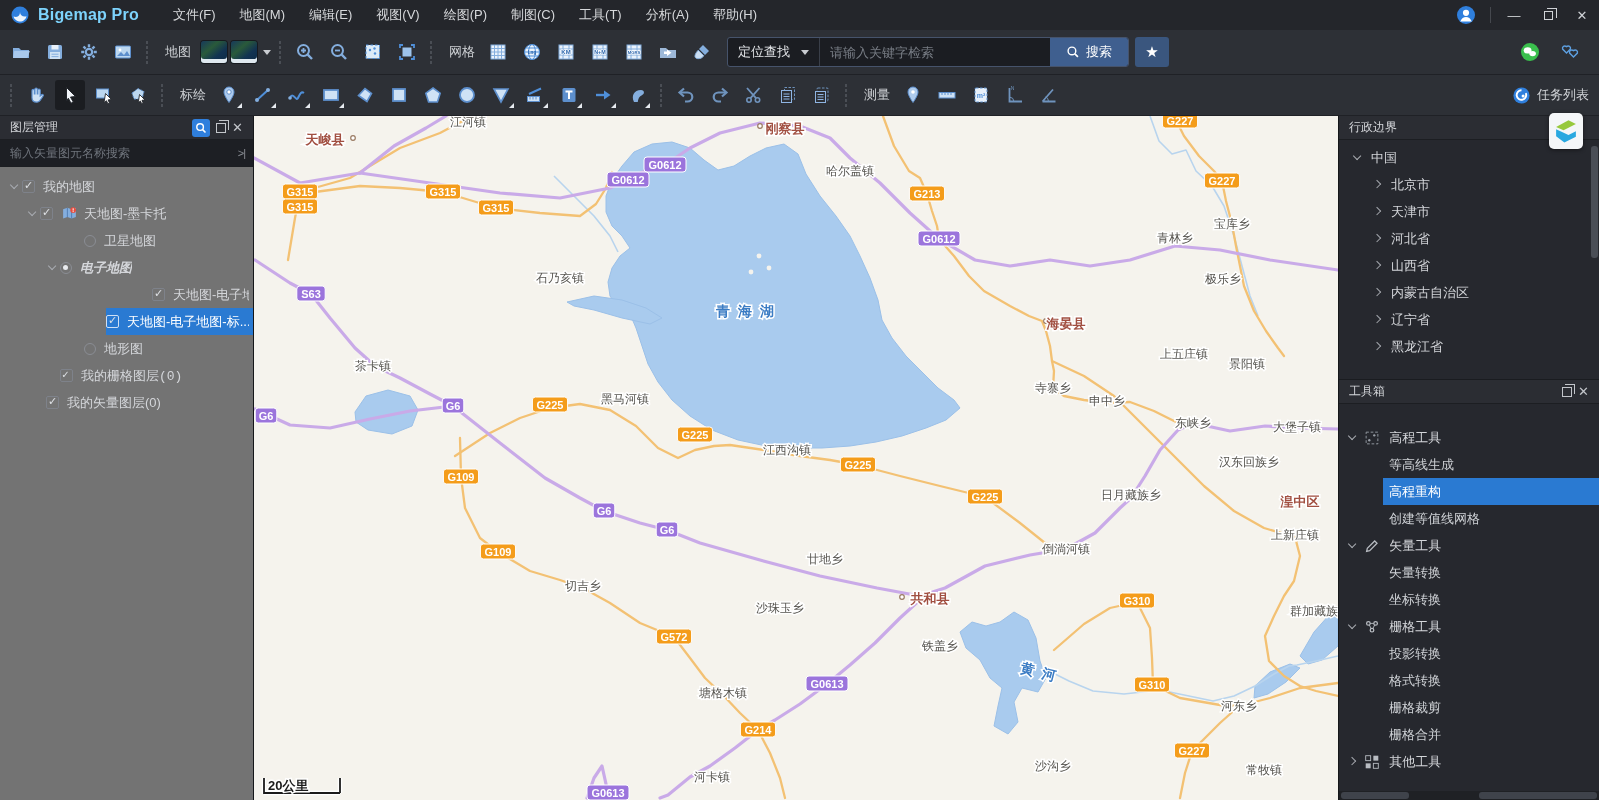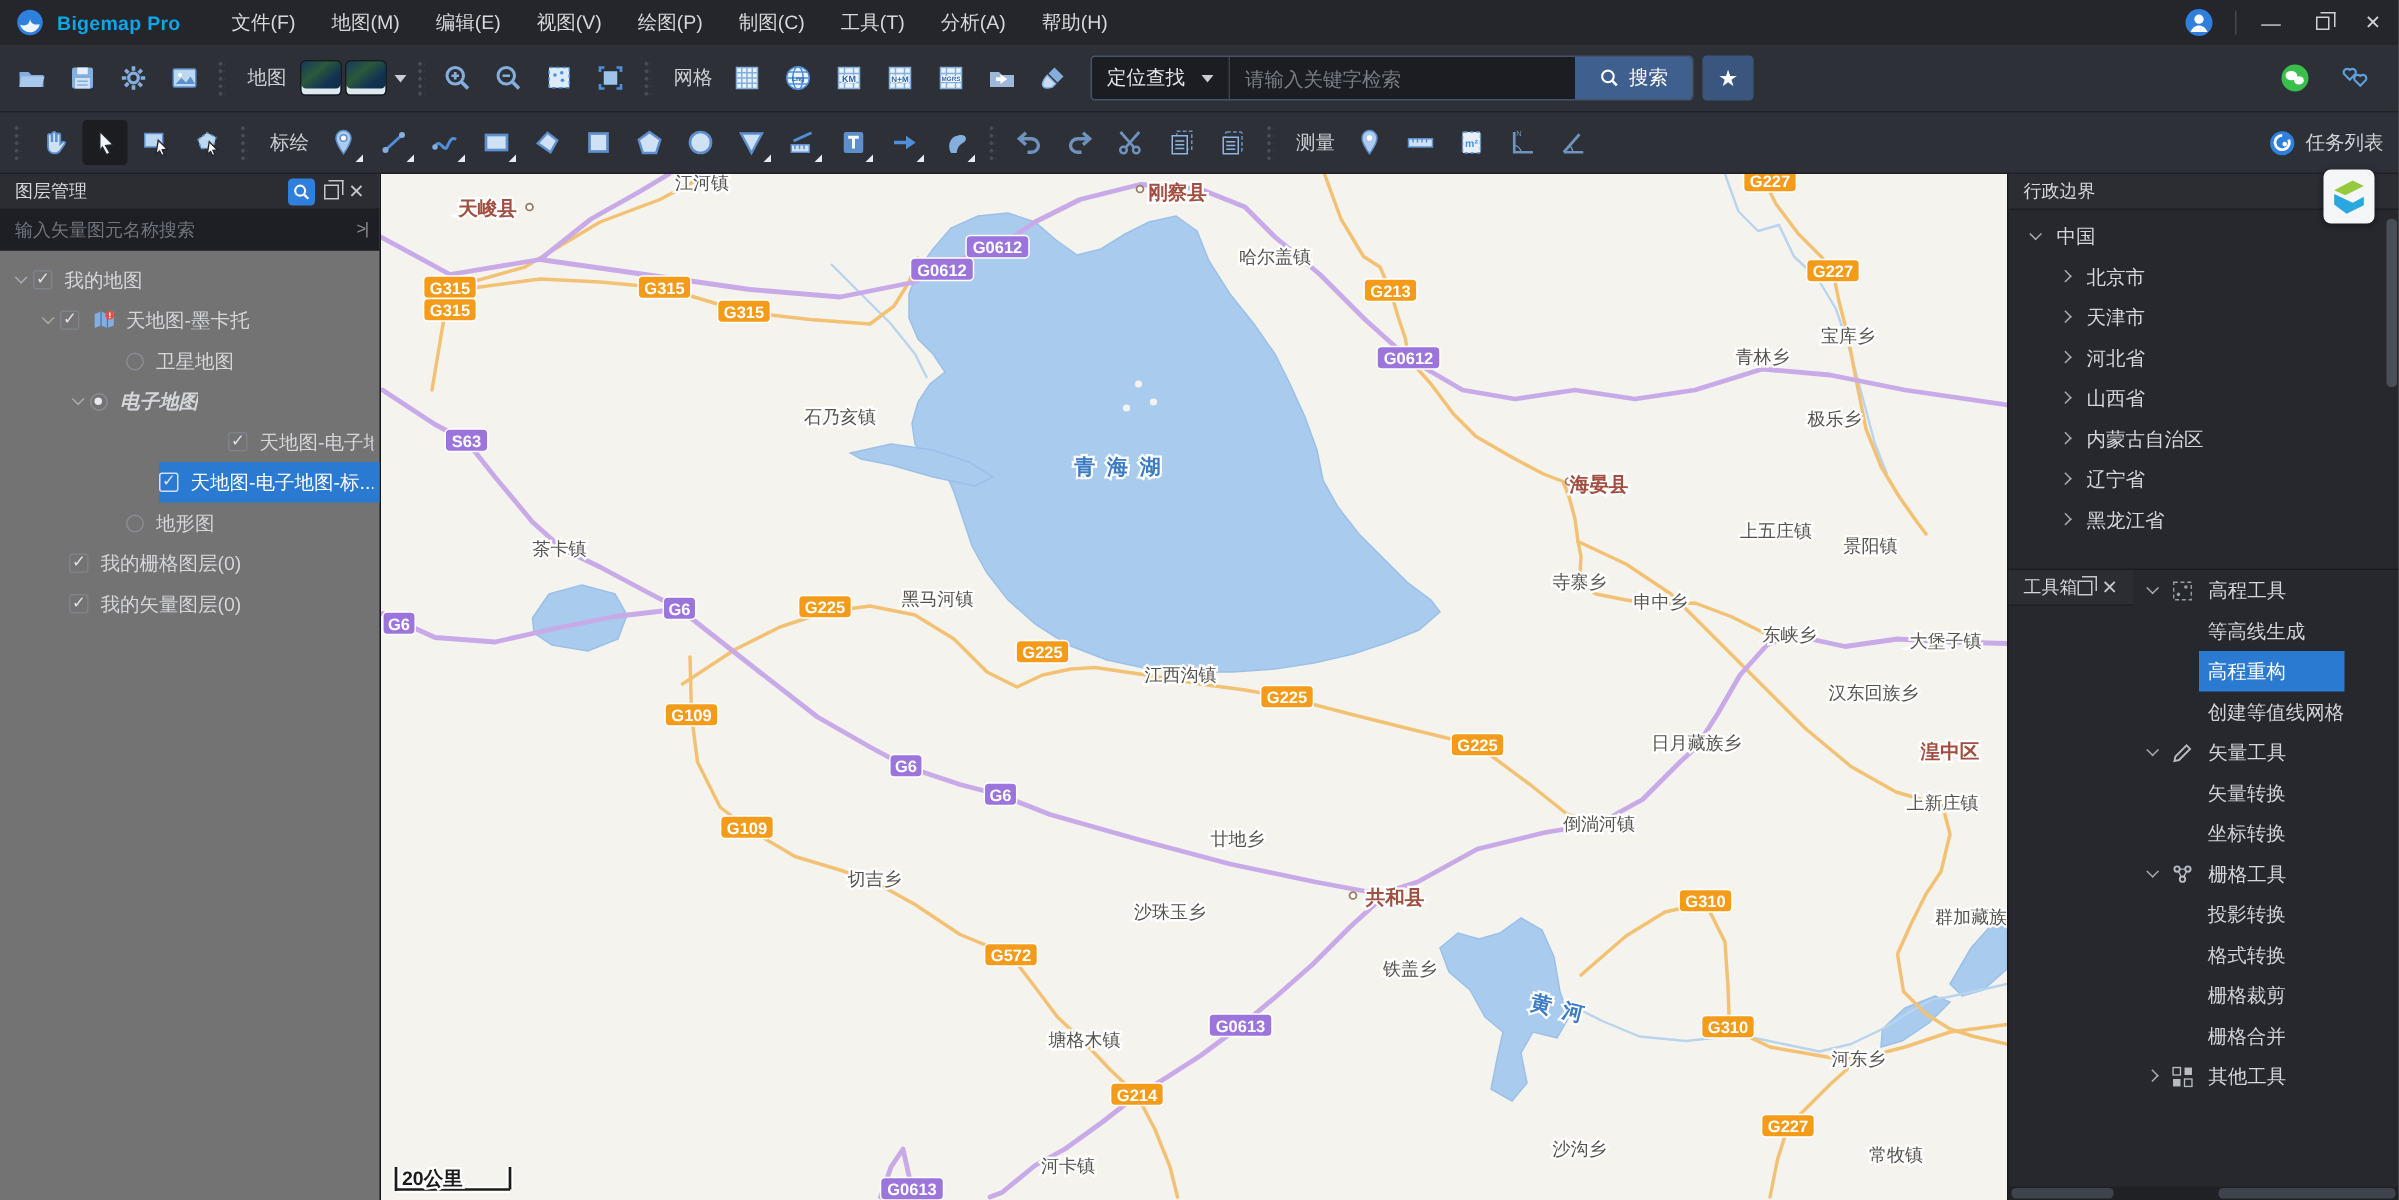--- a/index.html
+++ b/index.html
@@ -3,21 +3,21 @@
 <meta charset="utf-8">
 <style>
   *{margin:0;padding:0;box-sizing:border-box;}
   html,body{width:1599px;height:800px;overflow:hidden;background:#1b1d21;
     font-family:"Liberation Sans","DejaVu Sans",sans-serif;-webkit-font-smoothing:antialiased;}
   .window{width:1599px;height:800px;display:flex;flex-direction:column;position:relative;}
 
   
   .titlebar{height:30px;background:#24262b;display:flex;align-items:center;color:#d6d8db;font-size:13px;flex:0 0 auto;}
   .titlebar .logo{margin:0 8px 0 10px;display:flex;}
-  .app-title{font-size:13px;font-weight:bold;color:#0ea5e9;margin-right:22px;letter-spacing:.2px;}
+  .app-title{font-size:16px;font-weight:bold;color:#7dd3fc;margin-right:22px;letter-spacing:.2px;}
   .menu{display:flex;height:100%;align-items:center;}
   .menu span{padding:0 12px;cursor:default;}
   .tb-right{margin-left:auto;display:flex;align-items:center;height:100%;}
   .tb-right .avatar{margin-right:14px;display:flex;}
   .tb-right .vsep{width:1px;height:16px;background:#45484e;margin-right:6px;}
   .winbtn{width:34px;height:100%;display:flex;align-items:center;justify-content:center;color:#cfd2d6;font-size:13px;}
   .restore{width:9px;height:9px;border:1.2px solid #cfd2d6;position:relative;}
   .restore::before{content:"";position:absolute;top:-4px;left:2.4px;width:9px;height:9px;border:1.2px solid #cfd2d6;border-left:none;border-bottom:none;}
 
   
@@ -74,21 +74,21 @@
   .node-icon{margin-right:6px;display:flex;flex:0 0 auto;}
 
   .map{flex:1;position:relative;background:#f5f3ed;min-width:0;}
   .map svg{display:block;}
 
   .right-col{width:261px;background:#26282e;border-left:1px solid #15171a;display:flex;flex-direction:column;position:relative;}
   .admin-panel{height:264px;display:flex;flex-direction:column;border-bottom:1px solid #1a1c20;position:relative;}
   .admin-tree{flex:1;overflow:hidden;padding-top:4px;font-size:13px;color:#d4d6da;}
   .vtrack{position:absolute;right:1px;top:26px;bottom:2px;width:8px;}
   .vthumb{position:absolute;top:4px;right:0;width:7px;height:112px;background:#4a4e56;border-radius:3px;}
-  .toolbox-panel{flex:1;display:flex;position:relative;}
+  .toolbox-panel{flex:1;display:flex;flex-direction:column;position:relative;gap:20px;}
   .tb-group{height:27px;display:flex;align-items:center;font-size:13px;color:#d4d6da;padding-left:10px;gap:8px;}
   .tb-item{height:27px;display:flex;align-items:center;font-size:13px;color:#cfd2d6;margin-left:44px;padding-left:6px;}
   .tb-item.selected{background:#2a7ad2;color:#fff;}
   .hbar{position:absolute;left:0;right:0;bottom:0;height:9px;background:#1f2125;}
   .hbar .seg{position:absolute;top:1px;height:7px;background:#3f434b;border-radius:3px;}
 
   .floating-logo{position:absolute;top:113px;right:16px;width:34px;height:36px;background:#f4f6f8;border-radius:5px;box-shadow:0 1px 4px rgba(0,0,0,.45);display:flex;align-items:center;justify-content:center;z-index:30;}
 </style>
 </head>
 <body>
@@ -553,21 +553,21 @@
               <span class="lbl">天地图-电子地图-标...</span>
             </span>
           </div>
           <div class="trow" style="padding-left: 68px;">
             <span class="chev-slot"></span>
             <span class="hl">
               <span class="radio"></span>
               <span class="lbl">地形图</span>
             </span>
           </div>
-          <div class="trow" style="padding-left: 30px;">
+          <div class="trow" style="padding-left: 44px; font-family: Liberation Mono, monospace;">
             <span class="chev-slot"></span>
             <span class="hl">
               <span class="cb on"></span>
               <span class="lbl">我的栅格图层(0)</span>
             </span>
           </div>
           <div class="trow" style="padding-left: 30px;">
             <span class="chev-slot"></span>
             <span class="hl">
               <span class="cb on"></span>

